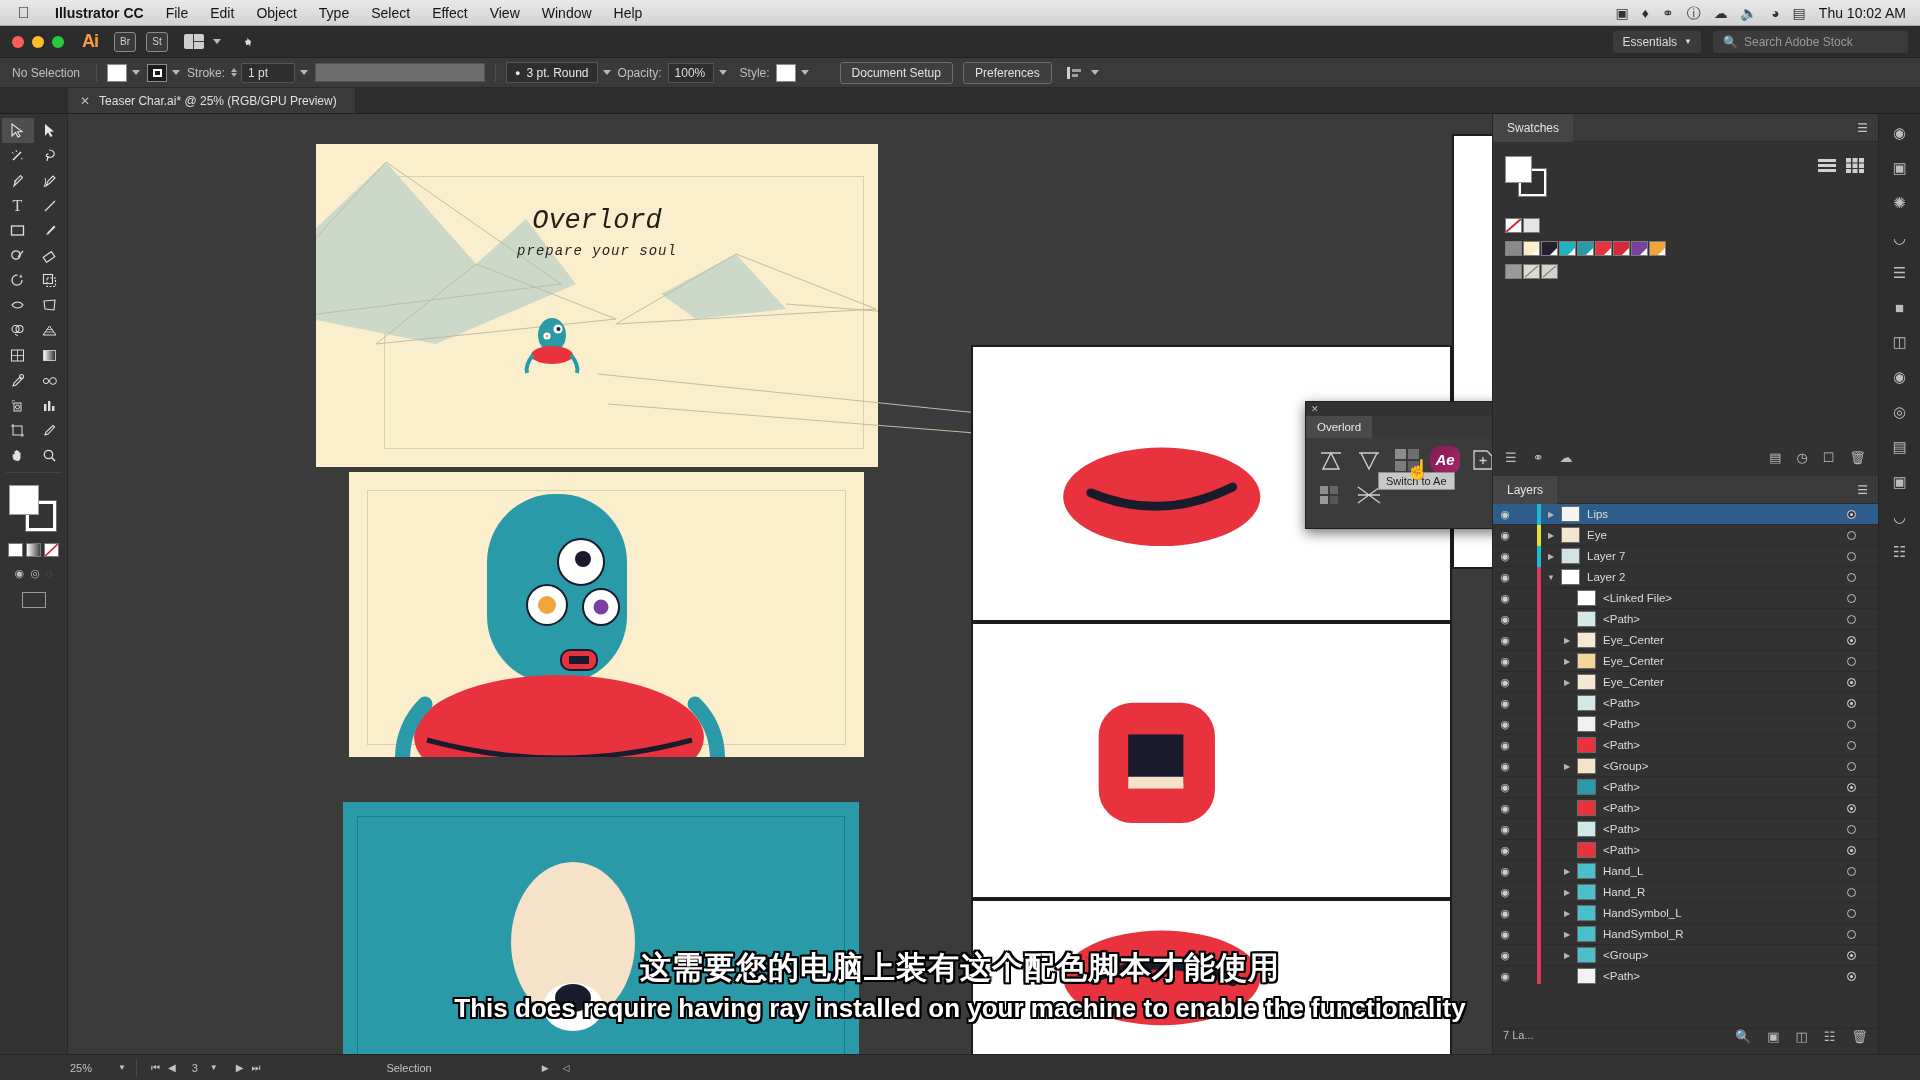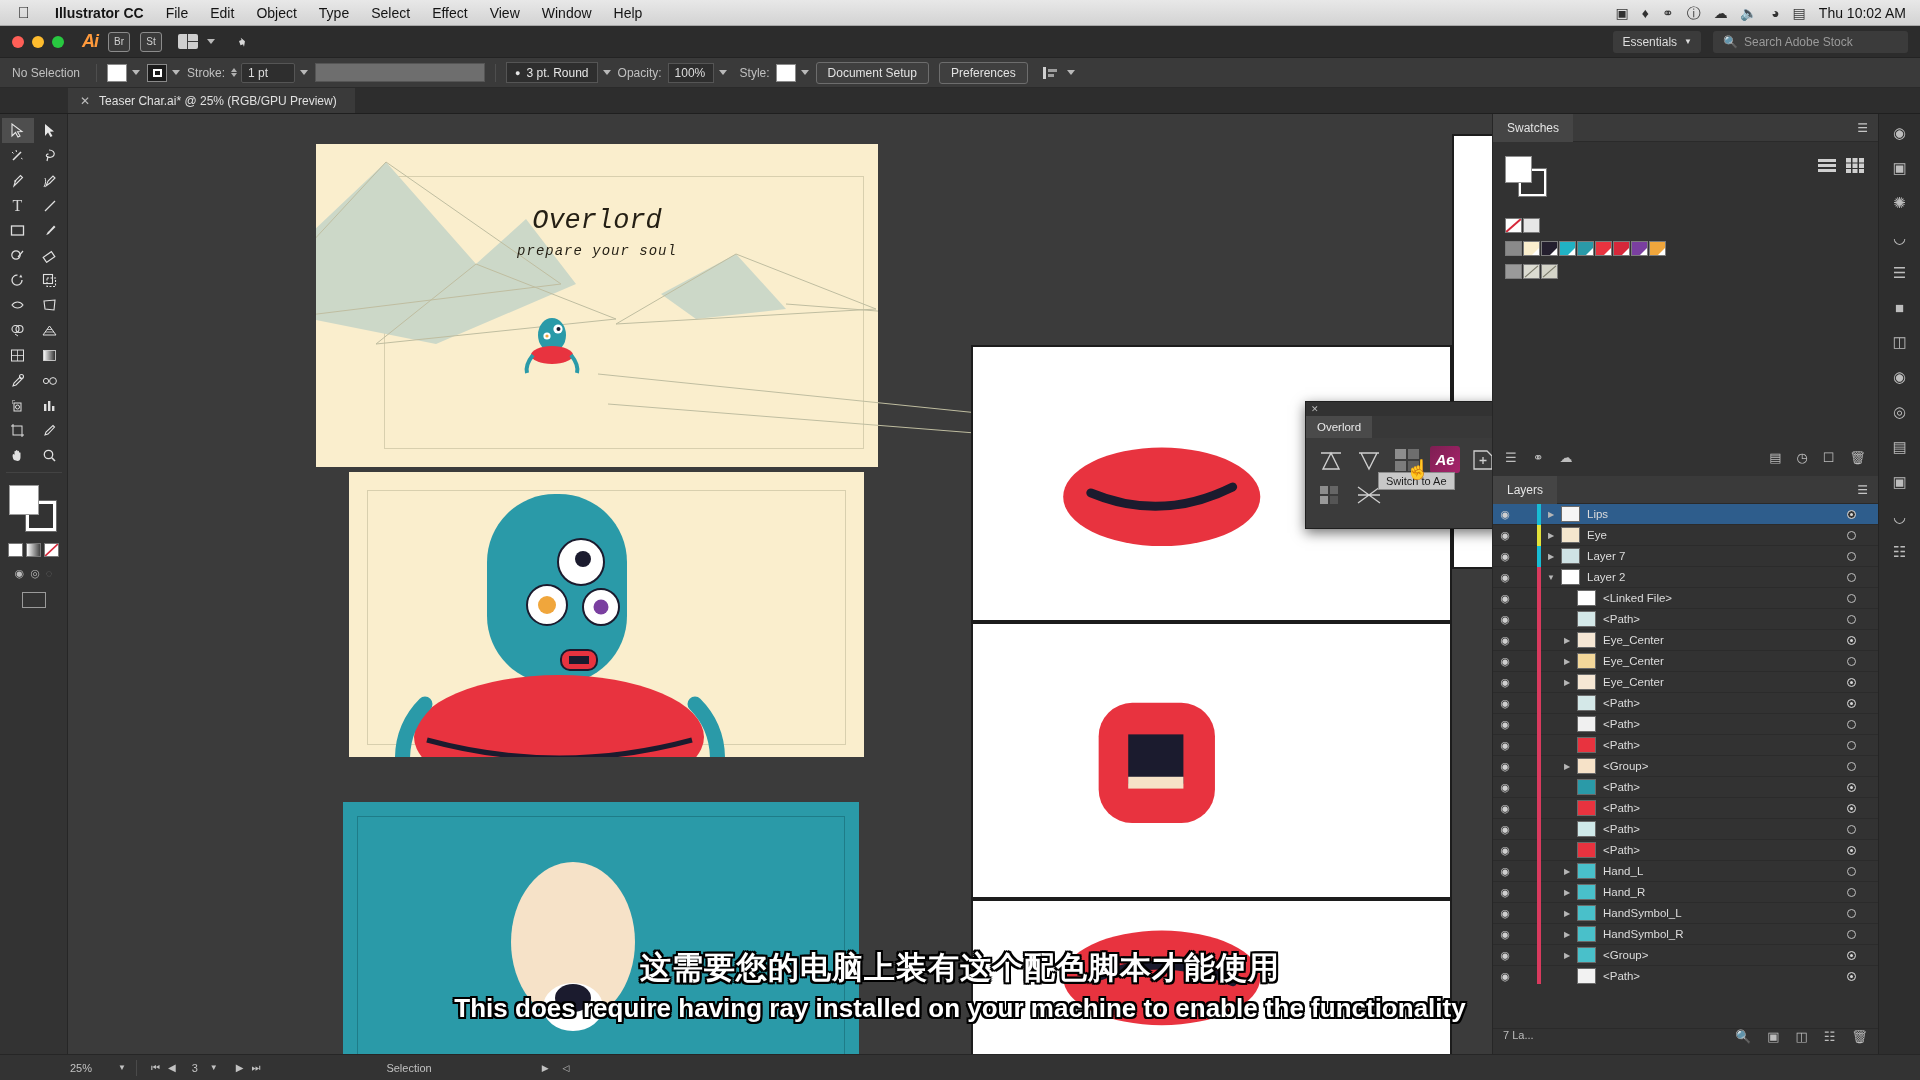--- a/index.html
+++ b/index.html
@@ -29,21 +29,21 @@
 
   
   .ai-appbar {
     position: absolute; top: 26px; left: 0; width: 1920px; height: 32px;
     background: #2c2c2c; display: flex; align-items: center;
     border-bottom: 1px solid #232323;
   }
   .wctl { display: flex; gap: 8px; padding: 0 14px 0 12px; }
   .wctl span { width: 12px; height: 12px; border-radius: 50%; display: block; }
   .wctl .c-r { background: #ff5f57; } .wctl .c-y { background: #febc2e; } .wctl .c-g { background: #28c840; }
-  .ai-logo { color: #ff9a3c; font-weight: bold; font-size: 18px; font-style: italic; padding: 0 10px 0 4px; letter-spacing:-1px;}
+  .ai-logo { color: #ff9a3c; font-weight: bold; font-size: 18px; padding: 0 16px 0 4px; letter-spacing:-1px;}
   .appbtn {
     width: 22px; height: 20px; border: 1px solid #8c8c8c; border-radius: 3px;
     display: flex; align-items: center; justify-content: center;
     font-size: 10px; color: #d0d0d0; margin-right: 10px; background: #3a3a3a;
   }
   .arrange-ic { display: flex; align-items: center; gap: 4px; margin-left: 6px; margin-right: 14px; }
   .arrange-box { width: 20px; height: 15px; background: #cfcfcf; border-radius: 2px; position: relative; }
   .arrange-box:after { content:''; position:absolute; left:9px; top:0; bottom:0; width:1px; background:#3a3a3a;}
   .arrange-box:before { content:''; position:absolute; left:9px; right:0; top:7px; height:1px; background:#3a3a3a;}
   .rocket { color: #d8d8d8; font-size: 15px; transform: rotate(-20deg); }
@@ -164,21 +164,21 @@
     position: absolute; left: 1237px; top: 287px; width: 215px; height: 128px;
     background: #3b3b3b; border: 1px solid #1f1f1f; box-shadow: 0 4px 12px rgba(0,0,0,.55);
   }
   .ovl-bar { height: 14px; background: #323232; display: flex; align-items: center; padding: 0 5px; font-size: 9px; color: #bbb; }
   .ovl-bar .dots { margin-left: auto; letter-spacing: 1px; }
   .ovl-tabrow { height: 22px; display: flex; align-items: center; background: #383838; }
   .ovl-tab { background: #4a4a4a; height: 22px; display: flex; align-items: center; padding: 0 11px; font-size: 11.5px; color: #eaeaea; }
   .ovl-hamb { margin-left: auto; padding-right: 8px; color: #c7c7c7; font-size: 11px; line-height: 1; }
   .ovl-grid { padding: 8px 8px 0 10px; display: flex; gap: 8px; flex-wrap: wrap; }
   .ovl-btn { width: 30px; height: 27px; display: flex; align-items: center; justify-content: center; color: #d5d5d5; }
-  .ovl-btn.hi { background: linear-gradient(135deg,#7d1f52,#a8236b); border-radius: 3px; color: #fff; font-style: italic; font-weight: bold; font-size: 15px; }
+  .ovl-btn.hi { background: linear-gradient(135deg,#7d1f52,#a8236b); border-radius: 9px; color: #fff; font-style: italic; font-weight: bold; font-size: 15px; }
   .ovl-tooltip {
     position: absolute; left: 72px; top: 70px; background: #c8c8c8; color: #1b1b1b;
     font-size: 11px; padding: 2px 7px; border: 1px solid #8d8d8d; white-space: nowrap; z-index: 20;
   }
   .cursor-hand { position: absolute; left: 100px; top: 56px; font-size: 19px; z-index: 21; }
 
   
   .subs { position: absolute; left: 0; right: 0; bottom: 56px; text-align: center; z-index: 30; pointer-events: none; }
   .sub-cn { font-size: 31px; font-weight: bold; color: #fff; letter-spacing: 1px;
     text-shadow: 2px 0 0 #000,-2px 0 0 #000,0 2px 0 #000,0 -2px 0 #000,2px 2px 0 #000,-2px -2px 0 #000,2px -2px 0 #000,-2px 2px 0 #000; }
@@ -266,21 +266,21 @@
       <span style="font-size:9px">●</span>
       <span>3 pt. Round</span>
     </div>
     <div class="caret"></div>
     <span class="lbl">Opacity:</span>
     <div class="opacity-field">100%</div>
     <div class="caret"></div>
     <span class="lbl" style="margin-left:6px">Style:</span>
     <div class="swatch-white"></div>
     <div class="caret"></div>
-    <div class="btn-flat" style="margin-left:0">Document Setup</div>
+    <div class="btn-flat" style="margin-left:24px">Document Setup</div>
     <div class="btn-flat" style="margin-left:10px">Preferences</div>
     <div style="margin-left:14px;display:flex;align-items:center;gap:4px">
       <svg width="16" height="14" viewBox="0 0 16 14">
         <rect x="1" y="1" width="3" height="12" fill="#cfcfcf"></rect>
           <rect x="6" y="3" width="9" height="3" fill="#9e9e9e"></rect>
           <rect x="6" y="8" width="6" height="3" fill="#9e9e9e"></rect>
       </svg>
       <div class="caret"></div>
     </div>
   </div>

